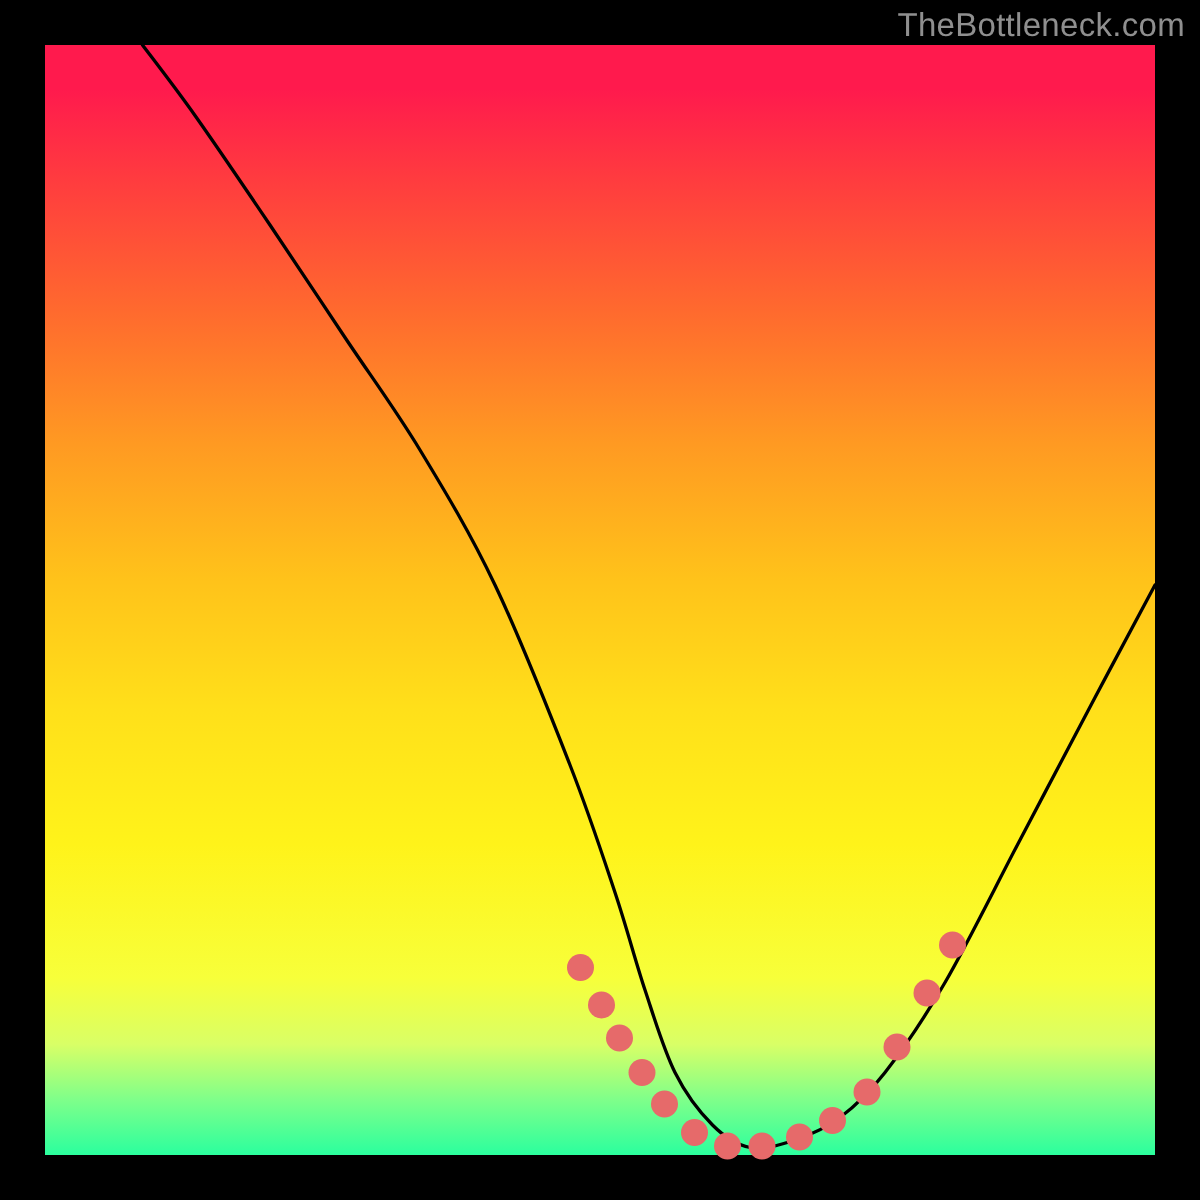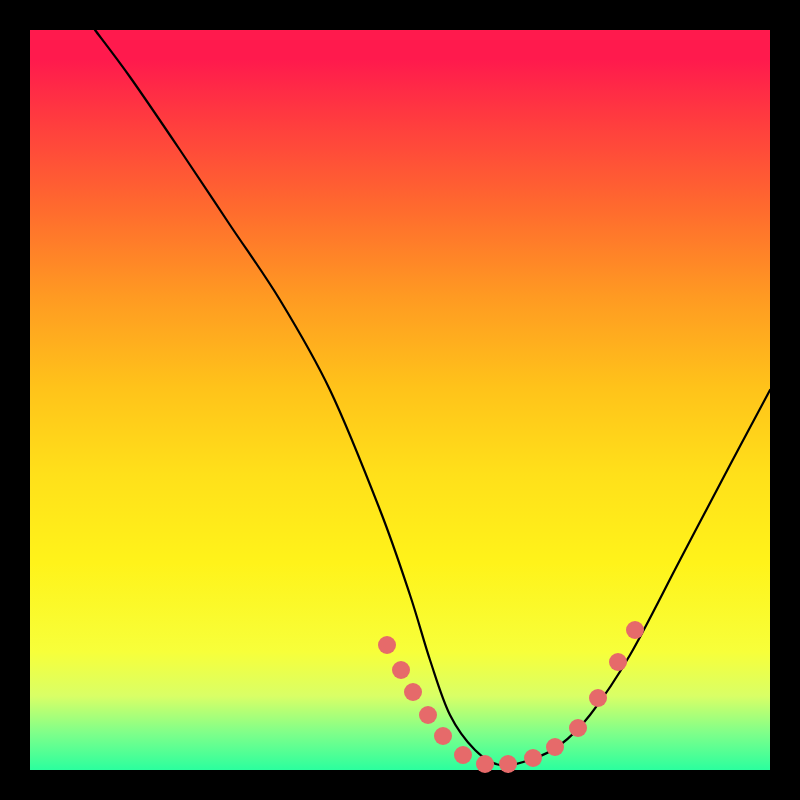--- a/index.html
+++ b/index.html
@@ -55,20 +55,21 @@
     font-size: 22px;
     color: #8f8f8f;
     letter-spacing: 0.2px;
     user-select: none;
   }
 </style>
 </head>
 <body>
 
 <div class="frame">
+  <div class="watermark">TheBottleneck.com</div>
   <div class="plot">
     <svg class="curve" viewBox="0 0 740 740" preserveAspectRatio="none">
       <path id="curve-path" fill="none" stroke="#000000" stroke-width="2.2" stroke-linecap="round" stroke-linejoin="round" d="M 65 0 C 70.83333333333333 7.833333333333333, 85.83333333333333 27, 100 47 C 114.16666666666667 67, 133.33333333333334 95.33333333333333, 150 120 C 166.66666666666666 144.66666666666666, 183.33333333333334 170, 200 195 C 216.66666666666666 220, 233.33333333333334 242.5, 250 270 C 266.6666666666667 297.5, 283.3333333333333 325, 300 360 C 316.6666666666667 395, 336.6666666666667 445.8333333333333, 350 480 C 363.3333333333333 514.1666666666666, 371.6666666666667 540, 380 565 C 388.3333333333333 590, 393.3333333333333 610, 400 630 C 406.6666666666667 650, 412.5 670, 420 685 C 427.5 700, 436.6666666666667 711.6666666666666, 445 720 C 453.3333333333333 728.3333333333334, 460.8333333333333 733.3333333333334, 470 735 C 479.1666666666667 736.6666666666666, 490 733.3333333333334, 500 730 C 510 726.6666666666666, 520 722.5, 530 715 C 540 707.5, 548.3333333333334 700, 560 685 C 571.6666666666666 670, 585 650.8333333333334, 600 625 C 615 599.1666666666666, 633.3333333333334 561.6666666666666, 650 530 C 666.6666666666666 498.3333333333333, 685 463.3333333333333, 700 435 C 715 406.6666666666667, 733.3333333333334 372.5, 740 360"></path>
       <g id="marker-group">
           <circle cx="357" cy="615" r="9" fill="#e66a6a"></circle>
           <circle cx="371" cy="640" r="9" fill="#e66a6a"></circle>
           <circle cx="383" cy="662" r="9" fill="#e66a6a"></circle>
           <circle cx="398" cy="685" r="9" fill="#e66a6a"></circle>
           <circle cx="413" cy="706" r="9" fill="#e66a6a"></circle>
           <circle cx="433" cy="725" r="9" fill="#e66a6a"></circle>

